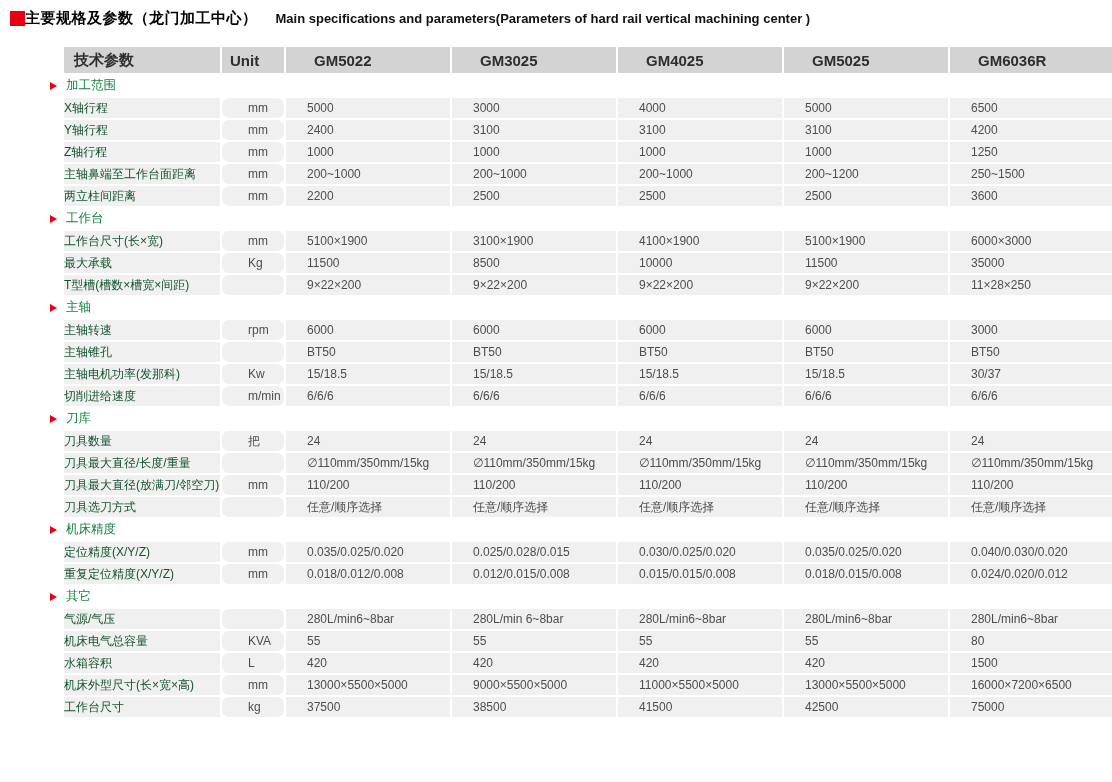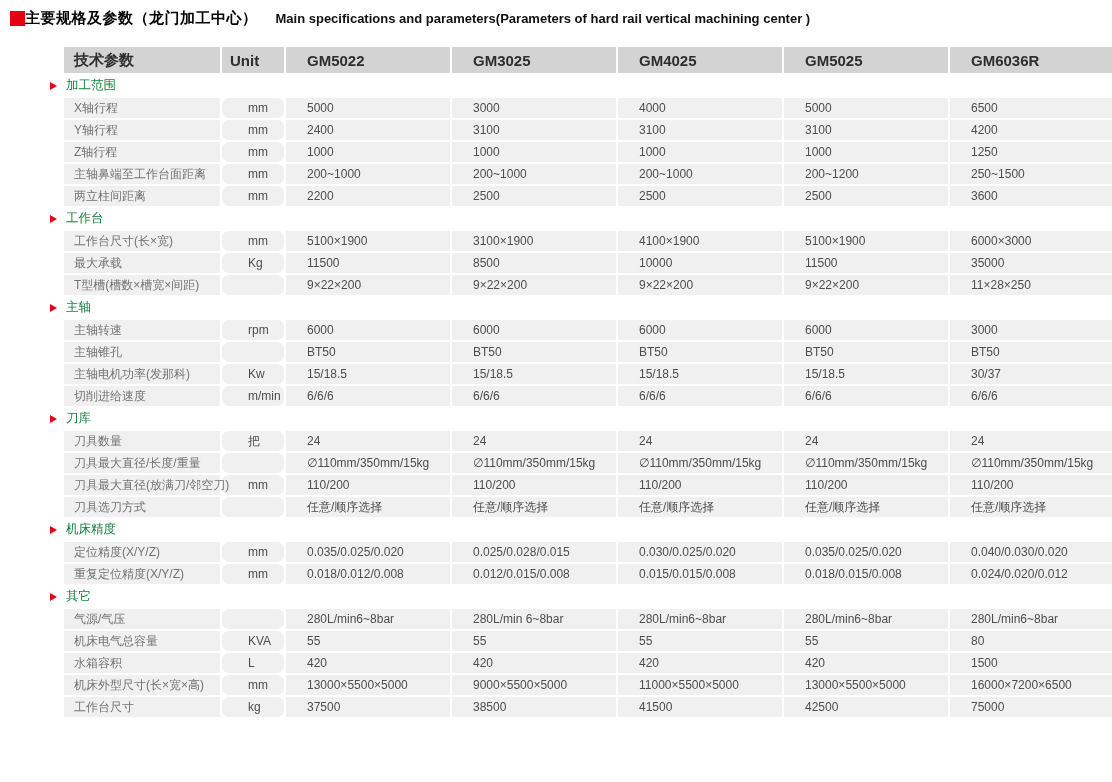--- a/index.html
+++ b/index.html
@@ -19,34 +19,34 @@
   }
   table.spec td,table.spec th{
     vertical-align:middle;white-space:nowrap;overflow:visible;
     font-weight:normal;text-align:left;padding:0;
   }
   tr.head th{
     background:#d3d3d3;height:26px;font-size:15px;font-weight:bold;color:#2e2e2e;
   }
   tr.head th.param{padding-left:10px;}
   tr.head th.unit{padding-left:8px;}
-  tr.head th.val{padding-left:21px;}
+  tr.head th.val{padding-left:28px;}
 
   tr.section td{
     background:#ffffff;height:21px;font-size:12.5px;color:#15803d;
     position:relative;padding-left:2px;
   }
   tr.section .arrow{
     position:absolute;left:-14px;top:50%;margin-top:-4px;
     width:0;height:0;border-left:7px solid #e60012;
     border-top:4px solid transparent;border-bottom:4px solid transparent;
   }
 
   tr.data td{background:#f0f0f0;height:20px;font-size:12px;color:#4d4d4d;}
-  tr.data td.param{padding-left:10px;color:#737373;}
+  tr.data td.param{color:#14532d;}
   tr.data td.unit{padding-left:26px;border-radius:7px;}
   tr.data td.val{padding-left:21px;}
 </style>
 </head>
 <body>
 
 <div class="title-bar">
   <span class="red-square"></span>
   <span class="title-cn">主要规格及参数（龙门加工中心）</span>
   <span class="title-en">Main specifications and parameters(Parameters of hard rail vertical machining center )</span>

